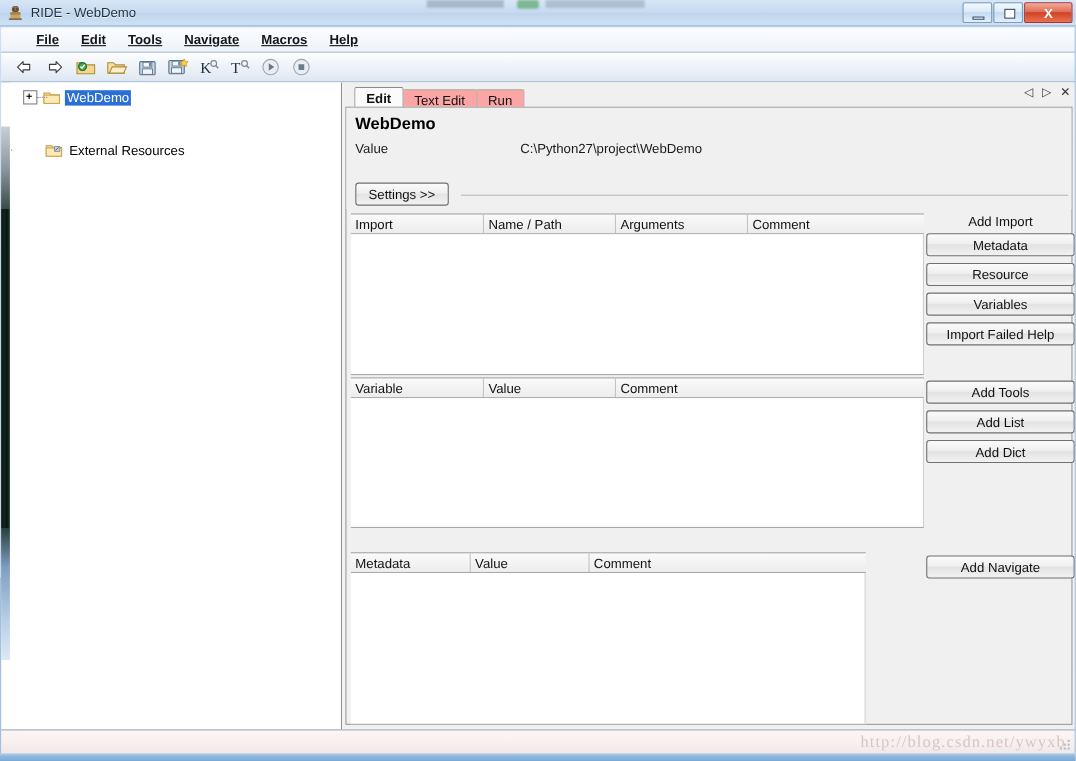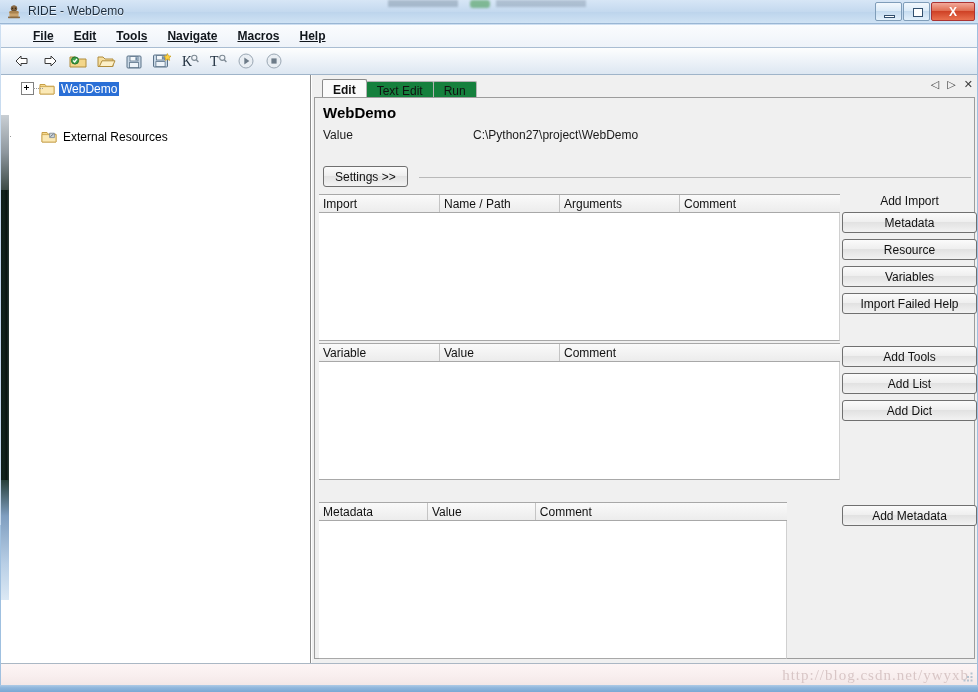--- a/index.html
+++ b/index.html
@@ -200,21 +200,21 @@
 
   
   #tab-bar {
     position: absolute; left: 0; top: 3px;
     width: 665px; height: 22px;
     display: flex; align-items: flex-end;
   }
   .tab {
     height: 19px; line-height: 19px;
     padding: 0 10px; font-size: 12px; color: #111;
-    background: #15803d;
+    background: #fca5a5;
     border: 1px solid #b3b3b3;
     border-bottom: none;
     border-radius: 2px 2px 0 0;
     margin-right: -1px;
     cursor: default;
     box-sizing: border-box;
   }
   .tab.active {
     font-weight: bold;
     background: #fbfbfb;
@@ -578,21 +578,21 @@
         <div class="grid-section" style="top:404px; width:468px;">
           <div class="grid-head">
             <div class="cell" style="width:121px;">Metadata</div>
             <div class="cell" style="width:120px;">Value</div>
             <div class="cell" style="width:280px;border-right:none;">Comment</div>
           </div>
           <div class="grid-body" style="height:138px;"></div>
         </div>
 
         <div class="side-col" style="left:527px; top:407px;">
-          <div class="side-btn">Add Metadata</div>
+          <div class="side-btn">Add Navigate</div>
         </div>
 
       </div>
     </div>
   </div>
 
   <div id="status-bar">
     <div id="watermark">http://blog.csdn.net/ywyxb</div>
     <svg id="resize-grip" viewBox="0 0 12 12">
       <g fill="#b6c3cf">

